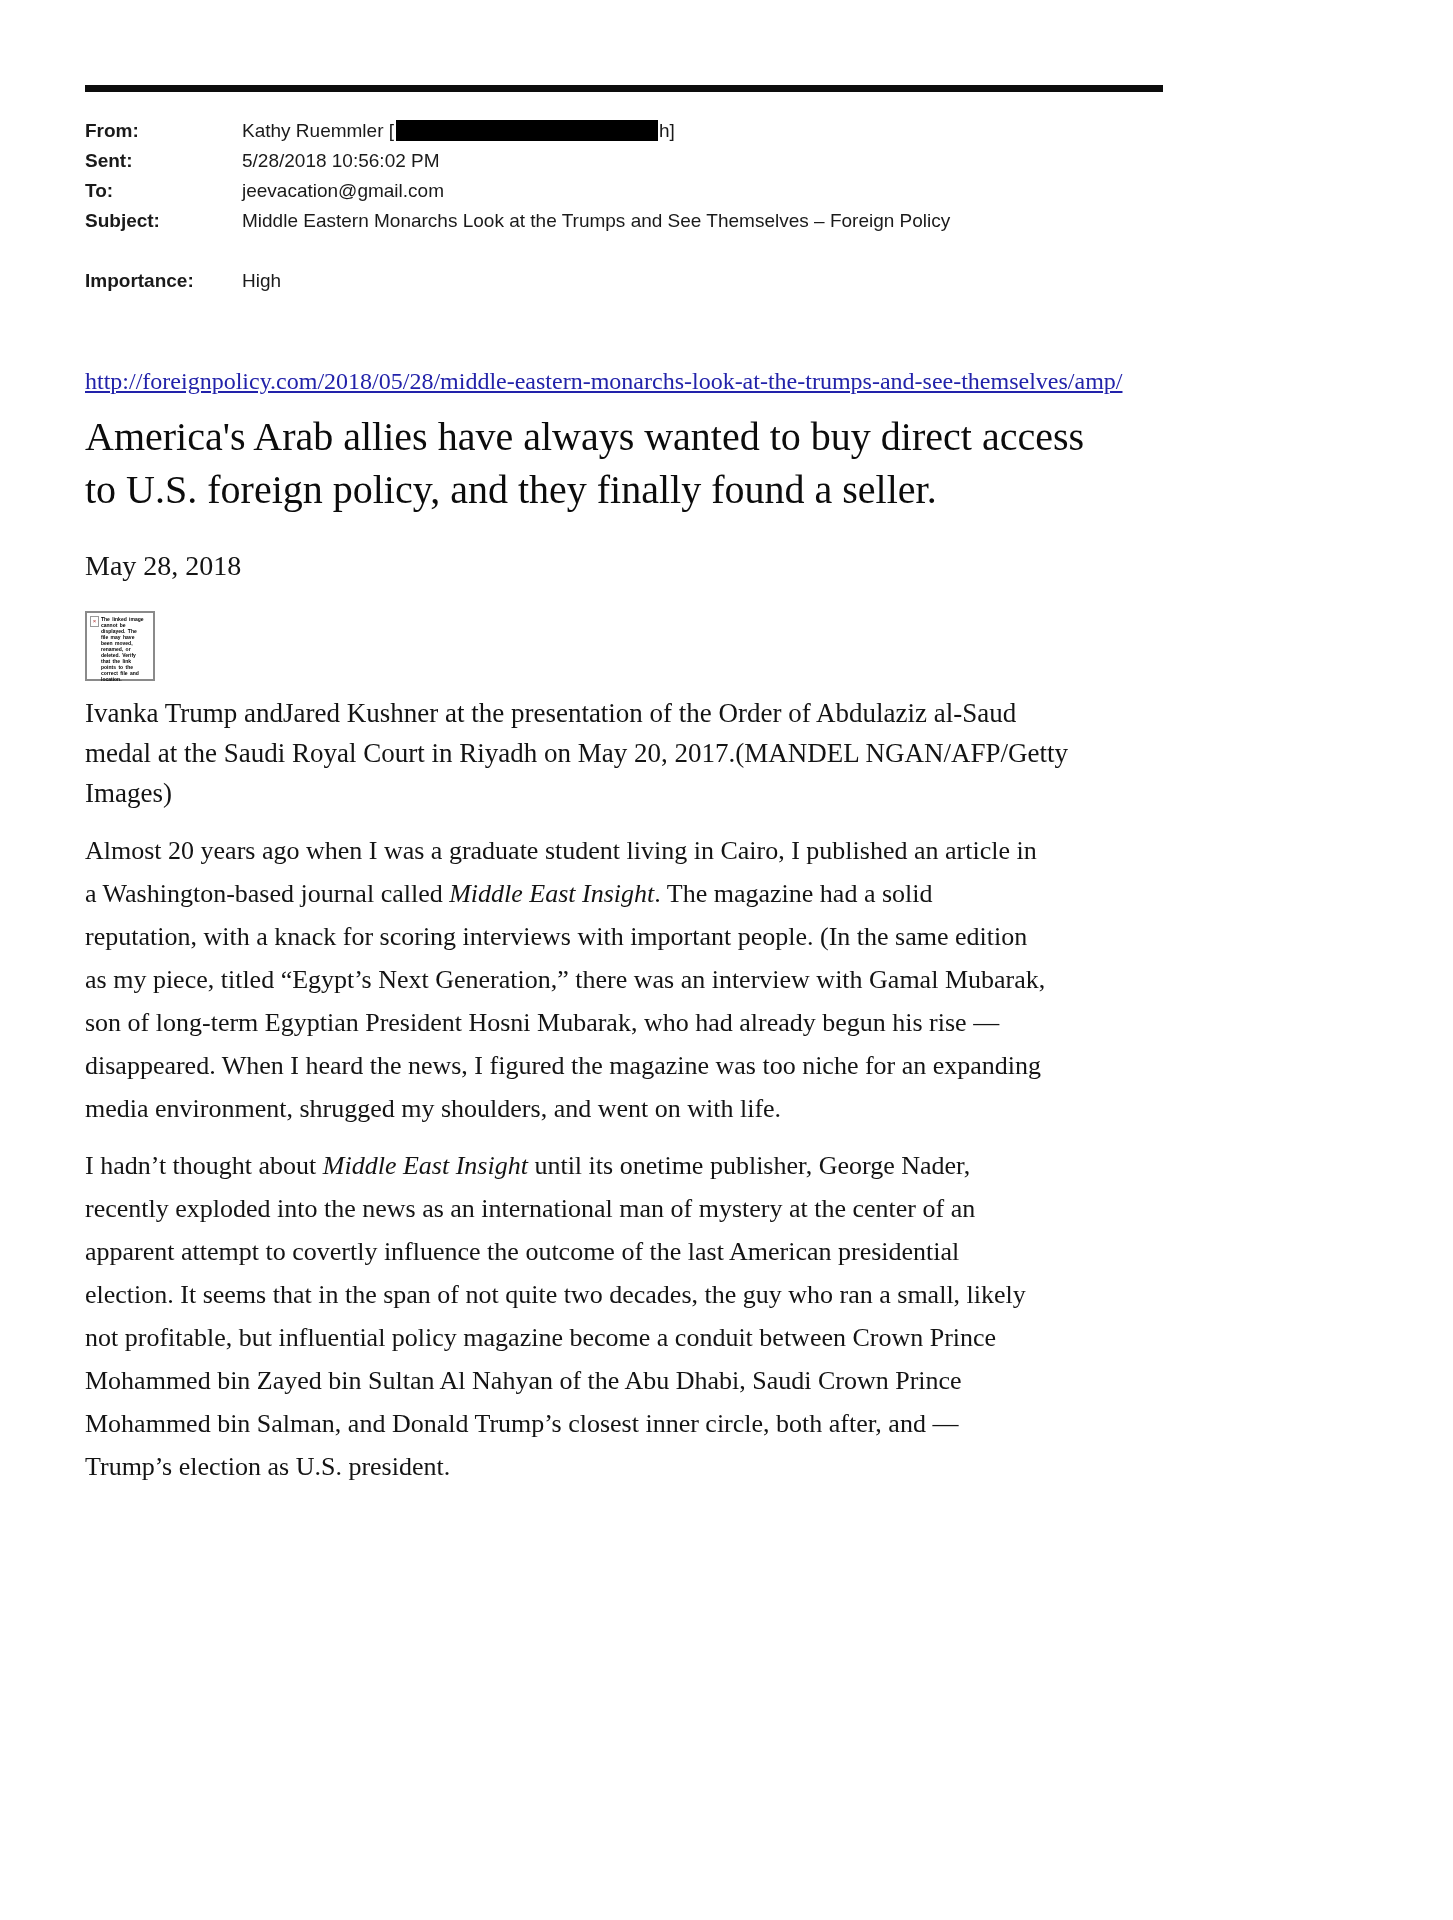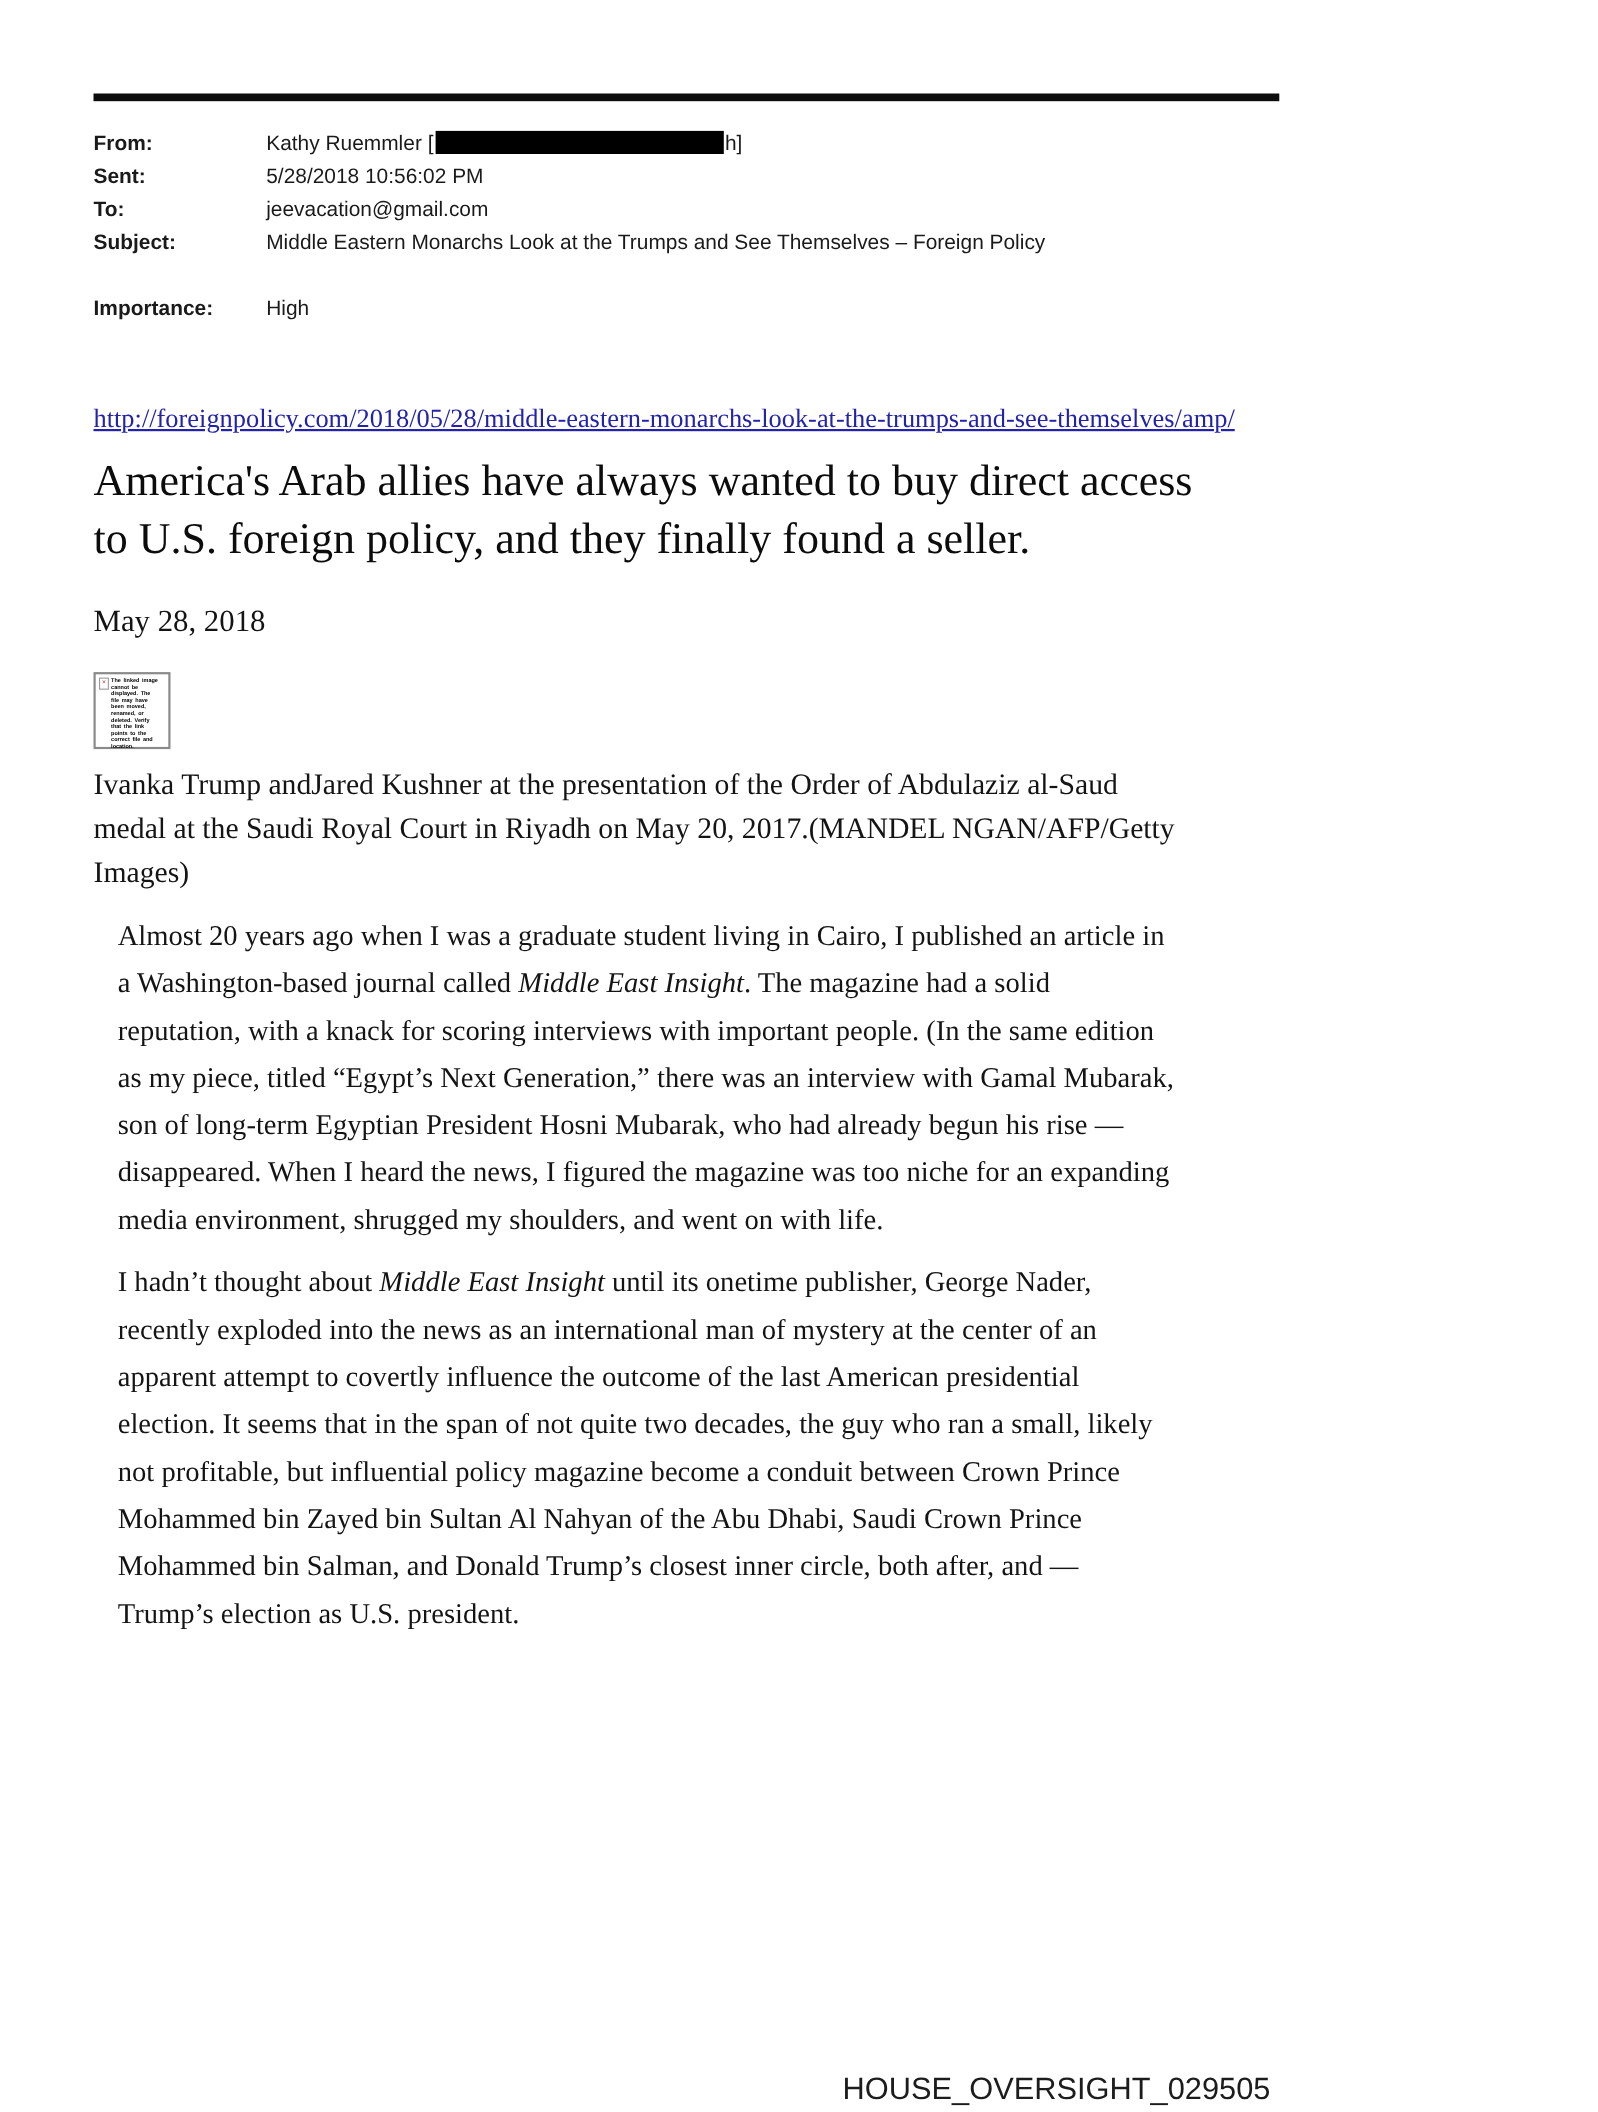--- a/index.html
+++ b/index.html
@@ -82,21 +82,21 @@
     font-weight:bold;color:#000;
     width:44px;
     word-spacing:1px;
   }
   .caption{
     margin-top:12px;
     font-size:27px;line-height:40px;
   }
   .para{
     margin-top:16px;
-    font-size:26px;line-height:43px;margin-left:22px;
+    font-size:26px;line-height:43px;
   }
   .para.second{margin-top:14px;}
   .italic{font-style:italic;}
   .tline{white-space:nowrap;}
   
   .bates{
     position:absolute;
     top:1883px;right:8px;
     font-family:"Liberation Sans", sans-serif;
     font-size:28px;color:#1c1c1c;
@@ -168,15 +168,14 @@
         <div class="tline">recently exploded into the news as an international man of mystery at the center of an</div>
         <div class="tline">apparent attempt to covertly influence the outcome of the last American presidential</div>
         <div class="tline">election. It seems that in the span of not quite two decades, the guy who ran a small, likely</div>
         <div class="tline">not profitable, but influential policy magazine become a conduit between Crown Prince</div>
         <div class="tline">Mohammed bin Zayed bin Sultan Al Nahyan of the Abu Dhabi, Saudi Crown Prince</div>
         <div class="tline">Mohammed bin Salman, and Donald Trump’s closest inner circle, both after, and —</div>
         <div class="tline">Trump’s election as U.S. president.</div>
       </div>
   </div>
 
-  <div class="bates">HOUSE_OVERSIGHT_029505</div>
 
 </div>
 
 </body></html>

